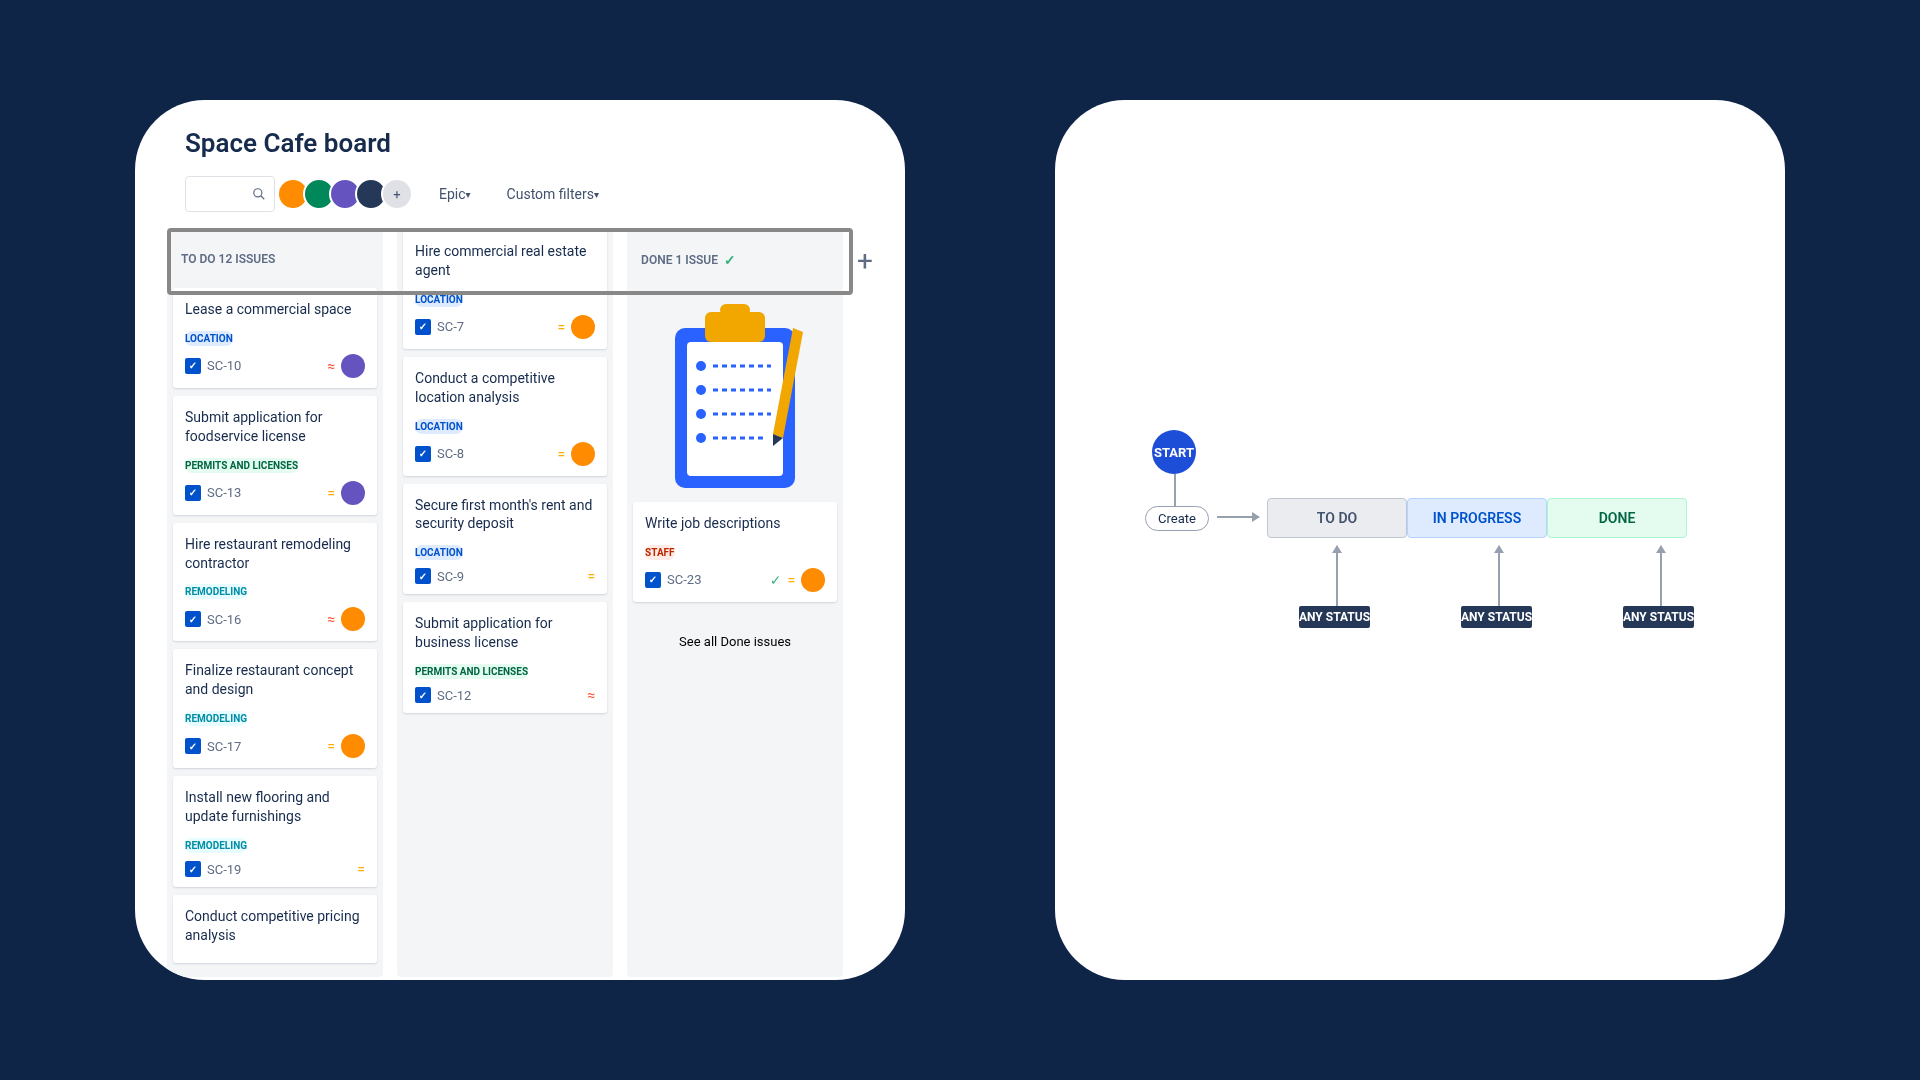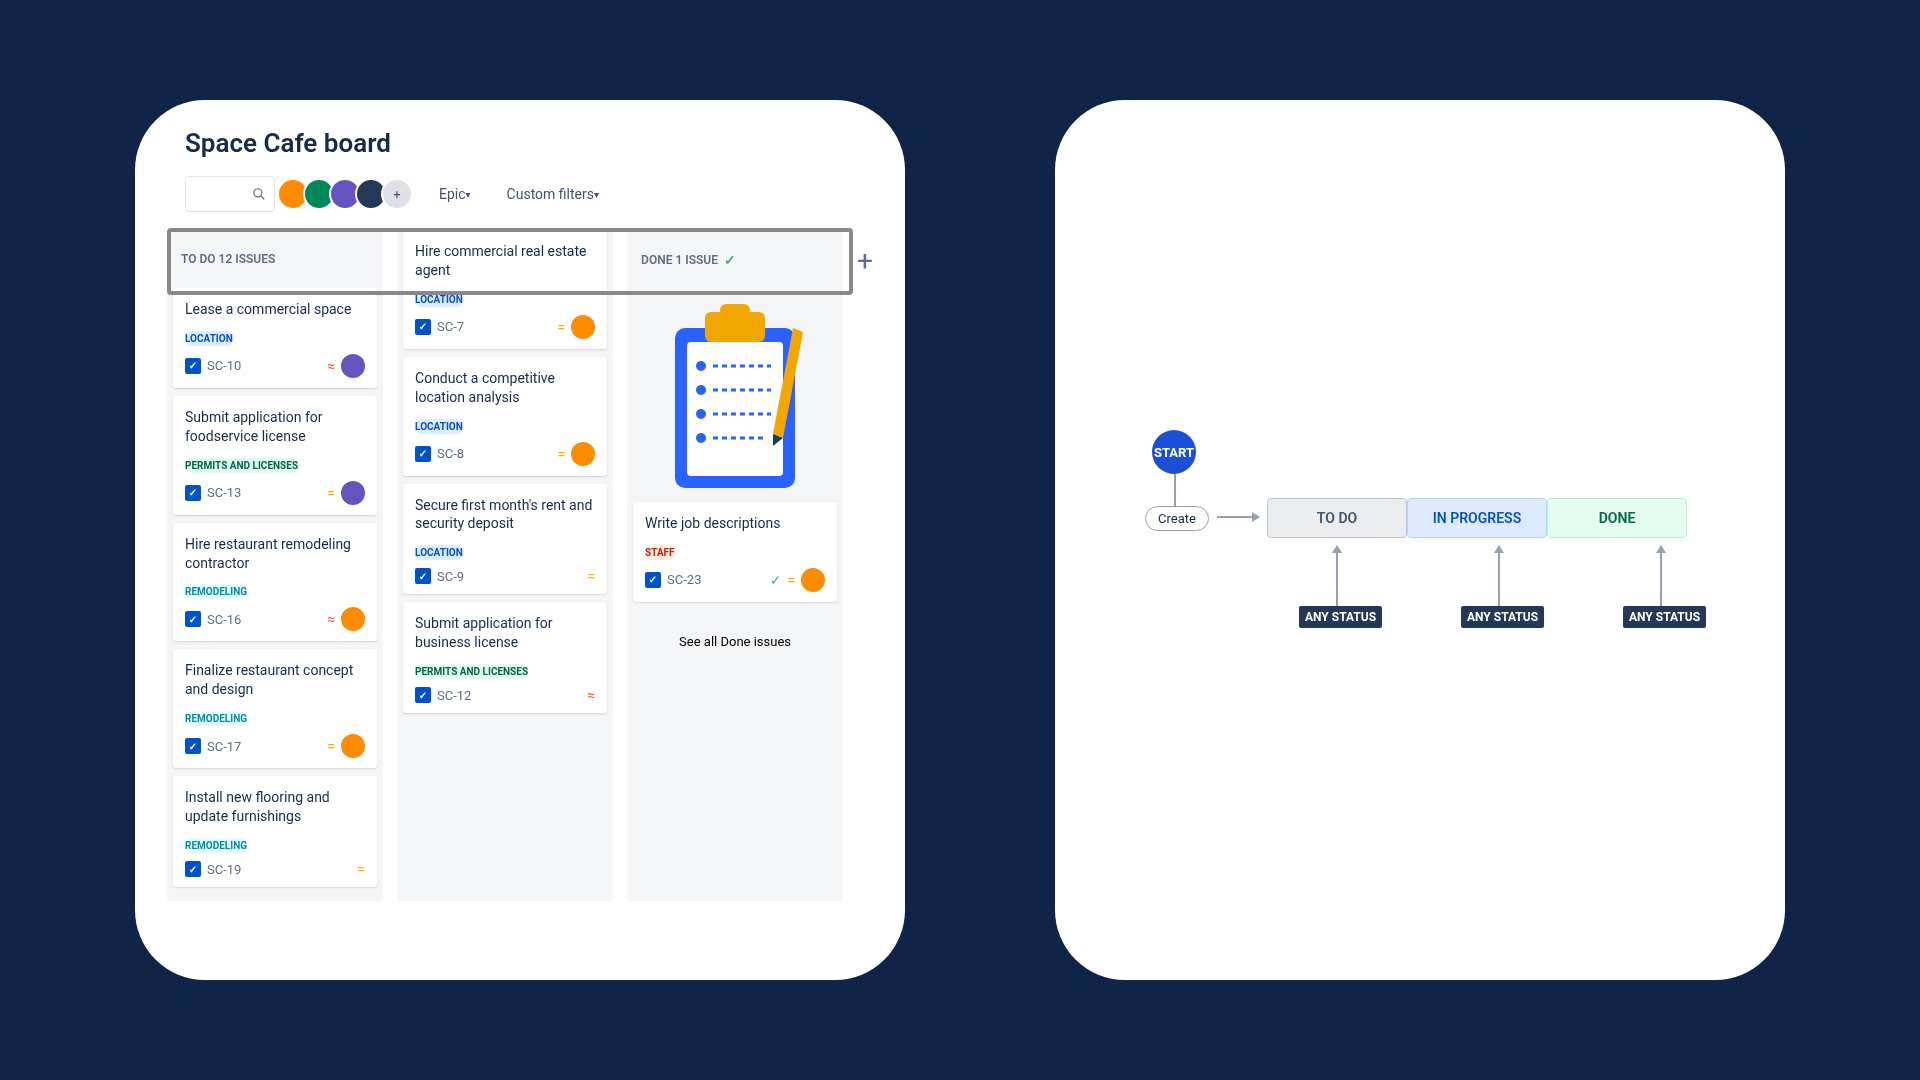--- a/index.html
+++ b/index.html
@@ -75,21 +75,21 @@
 
   .status-row{ position:absolute; top:48px; left:142px; display:flex; }
   .status-box{ width:140px; height:40px; border-radius:4px; display:flex; align-items:center; justify-content:center; font-size:14px; font-weight:600;}
   .s-todo{ background:#ebecf0; color:#42526e; border:1px solid #c1c7d0;}
   .s-prog{ background:#deebff; color:#0052cc; border:1px solid #b3d4ff;}
   .s-done{ background:#e3fcef; color:#006644; border:1px solid #abf5d1;}
 
   .up-arrow{ position:absolute; top:96px; width:2px; height:64px; background:#97a0af; }
   .up-arrow::before{content:''; position:absolute; top:-1px; left:-4px; border-bottom:8px solid #97a0af; border-left:5px solid transparent; border-right:5px solid transparent;}
   .ua1{left:211px;} .ua2{left:373px;} .ua3{left:535px;}
-  .any-label{ position:absolute; top:156px; background:#253858; color:#fff; font-size:12px; font-weight:700; padding:4px 6px; border-radius:2px; white-space:nowrap;}
+  .any-label{ position:absolute; top:156px; background:#253858; color:#fff; font-size:12px; font-weight:700; padding:4px 0; border-radius:2px; white-space:nowrap;}
   .al1{left:174px;} .al2{left:336px;} .al3{left:498px;}
 </style>
 </head>
 <body>
 
 <div class="panel panel-left">
   <div class="board-title">Space Cafe board</div>
   <div class="toolbar">
     <div class="search-box">
       <svg width="14" height="14" viewBox="0 0 24 24" fill="none" stroke="#5e6c84" stroke-width="2">
@@ -148,20 +148,23 @@
                   <span class="prio p-med">=</span>
                   <span class="mini-av mv2"></span>
                 </span>
               </div></div>
             <div class="card"><div class="card-title">Install new flooring and update furnishings</div><span class="label l-remodel">REMODELING</span><div class="card-foot">
                 <span class="card-key"><span class="task-icon">✓</span>SC-19</span>
                 <span class="card-meta">
                   <span class="prio p-med">=</span>
                 </span>
               </div></div>
+            <div class="card">
+              <div class="card-title">Conduct competitive pricing analysis</div>
+            </div>
           </div>
       </div>
 
       <div class="col">
         <div class="col-body" id="prog-body">
             <div class="card"><div class="card-title">Hire commercial real estate agent</div><span class="label l-location">LOCATION</span><div class="card-foot">
                 <span class="card-key"><span class="task-icon">✓</span>SC-7</span>
                 <span class="card-meta">
                   <span class="prio p-med">=</span>
                   <span class="mini-av mv2"></span>

